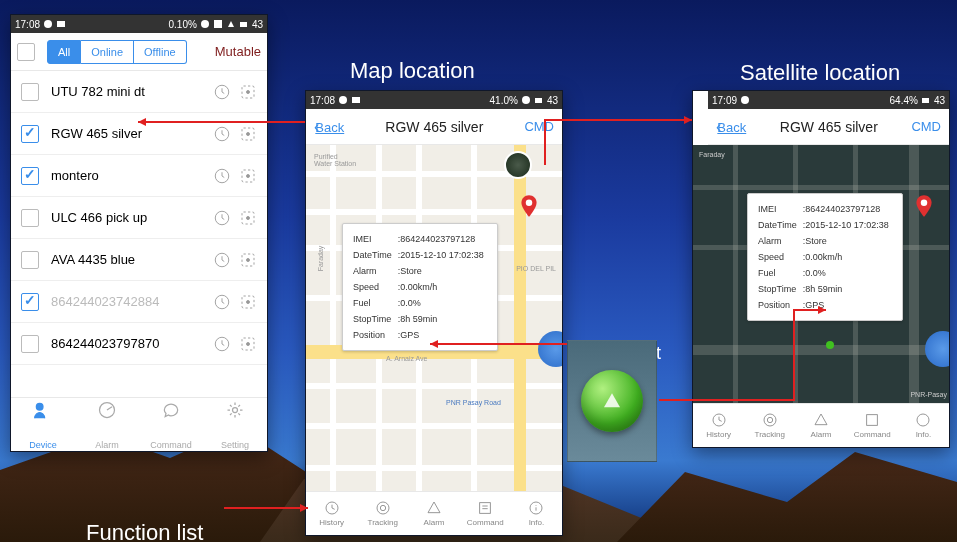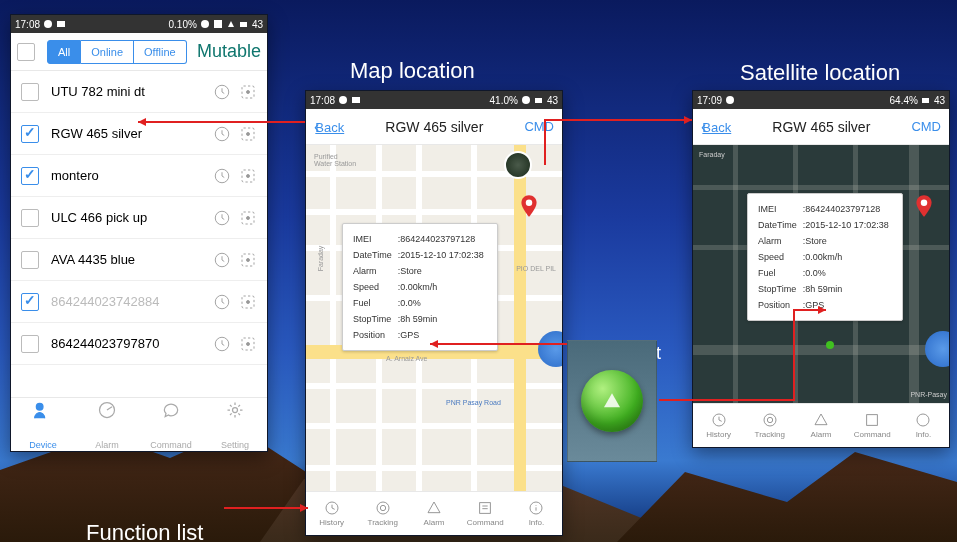--- a/index.html
+++ b/index.html
@@ -11,37 +11,37 @@
 }
 
 .mountains{position:absolute;bottom:0;left:0;right:0;height:120px;}
 .m1{position:absolute;bottom:0;left:0;width:340px;height:120px;background:linear-gradient(to bottom,#4a2a1a,#2a1a0a);clip-path:polygon(0 100%,0 40%,30% 10%,50% 30%,70% 5%,100% 60%,100% 100%);}
 .m2{position:absolute;bottom:0;left:260px;width:440px;height:90px;background:linear-gradient(to bottom,#5a3a2a,#3a2a1a);clip-path:polygon(0 100%,10% 30%,40% 60%,60% 20%,100% 100%);}
 .m3{position:absolute;bottom:0;right:0;width:340px;height:100px;background:linear-gradient(to bottom,#4a2a1a,#2a1a0a);clip-path:polygon(0 100%,20% 30%,50% 60%,70% 10%,100% 40%,100% 100%);}
 
 .phone{position:absolute;background:#fff;border:1px solid #0f172a;box-shadow:0 6px 18px rgba(0,0,0,.4);}
 .phone1{left:10px;top:14px;width:258px;height:438px;}
 .phone2{left:305px;top:90px;width:258px;height:446px;}
-.phone3{left:692px;top:90px;width:258px;height:358px;}
+.phone3{left:692px;top:90px;width:258px;height:358px;padding-left:15px;}
 
 .status-bar{height:18px;background:#333;color:#fff;font-size:10px;display:flex;align-items:center;justify-content:space-between;padding:0 4px;}
 .status-left,.status-right{display:flex;align-items:center;gap:3px;}
 .sicon{width:10px;height:10px;fill:#fff;}
 
 .filter-row{height:38px;display:flex;align-items:center;padding:0 6px;border-bottom:1px solid #e8e8e8;}
 .chk{width:18px;height:18px;border:1px solid #bbb;border-radius:2px;background:#fff;position:relative;flex-shrink:0;}
 .chk.checked{border-color:#3a8eea;}
 .chk.checked:after{content:"✓";color:#3a8eea;position:absolute;left:2px;top:-2px;font-size:14px;font-weight:bold;}
 .seg{display:flex;margin-left:12px;}
 .seg-btn{font-size:11px;padding:5px 10px;border:1px solid #3a8eea;color:#3a8eea;background:#fff;}
 .seg-btn.active{background:#3a8eea;color:#fff;}
 .seg-btn:first-child{border-radius:3px 0 0 3px;}
 .seg-btn:last-child{border-radius:0 3px 3px 0;}
 .seg-btn:not(:first-child){border-left:none;}
-.mutable{margin-left:auto;color:#0f766e;font-size:18px;}
+.mutable{margin-left:auto;color:#7f1d1d;font-size:13px;}
 
 .dev-row{height:42px;display:flex;align-items:center;padding:0 10px;border-bottom:1px solid #eee;font-size:13px;}
 .dev-row .chk{margin-right:12px;}
 .dev-label{flex:1;}
 .dev-label.dim{color:#bbb;}
 .ricon{width:18px;height:18px;fill:none;stroke:#999;stroke-width:1.2;margin-left:8px;}
 
 .bottom-tabs{position:absolute;left:0;right:0;bottom:0;height:54px;border-top:1px solid #e8e8e8;display:flex;background:#fff;}
 .btab{flex:1;display:flex;flex-direction:column;align-items:center;justify-content:center;font-size:9px;color:#aaa;gap:20px;}
 .btab.active{color:#3a8eea;}

